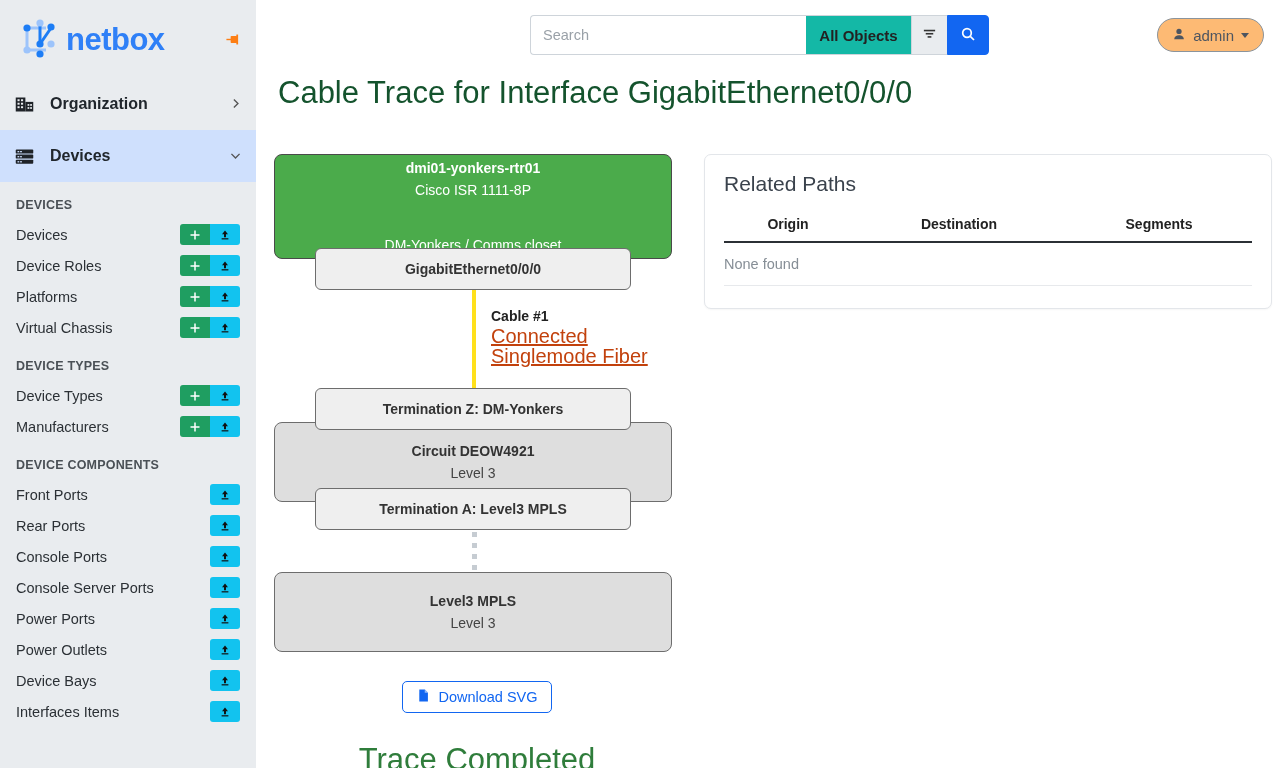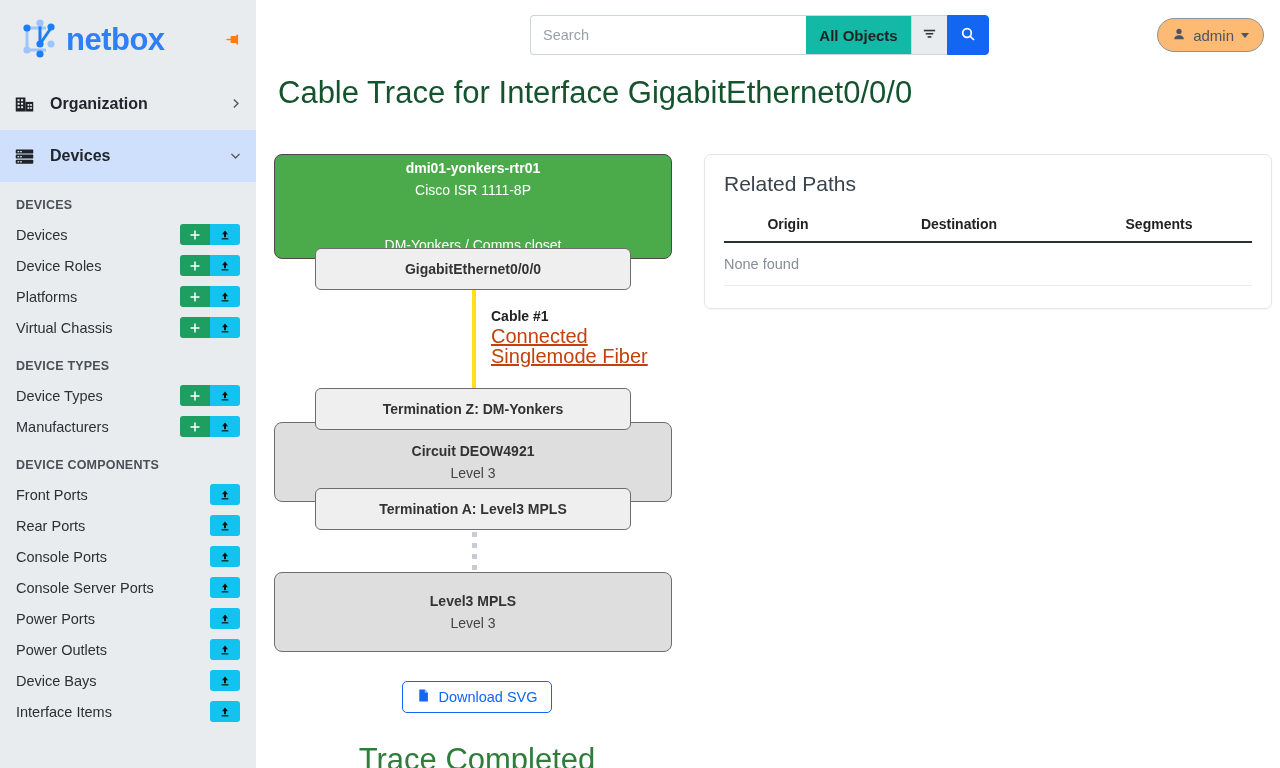--- a/index.html
+++ b/index.html
@@ -607,21 +607,21 @@
       <span class="btns">
         <span class="btn-sq btn-imp solo">
           <svg viewBox="0 0 16 16" width="12" height="12" fill="#111">
               <polygon points="8,2 12,7 9.3,7 9.3,11 6.7,11 6.7,7 4,7"></polygon>
               <rect x="3.5" y="12.3" width="9" height="1.6"></rect>
             </svg>
         </span>
       </span>
     </div>
     <div class="nav-item">
-      <span class="ilabel">Interface Items</span>
+      <span class="ilabel">Interfaces Items</span>
       <span class="btns">
         <span class="btn-sq btn-imp solo">
           <svg viewBox="0 0 16 16" width="12" height="12" fill="#111">
               <polygon points="8,2 12,7 9.3,7 9.3,11 6.7,11 6.7,7 4,7"></polygon>
               <rect x="3.5" y="12.3" width="9" height="1.6"></rect>
             </svg>
         </span>
       </span>
     </div>
 

